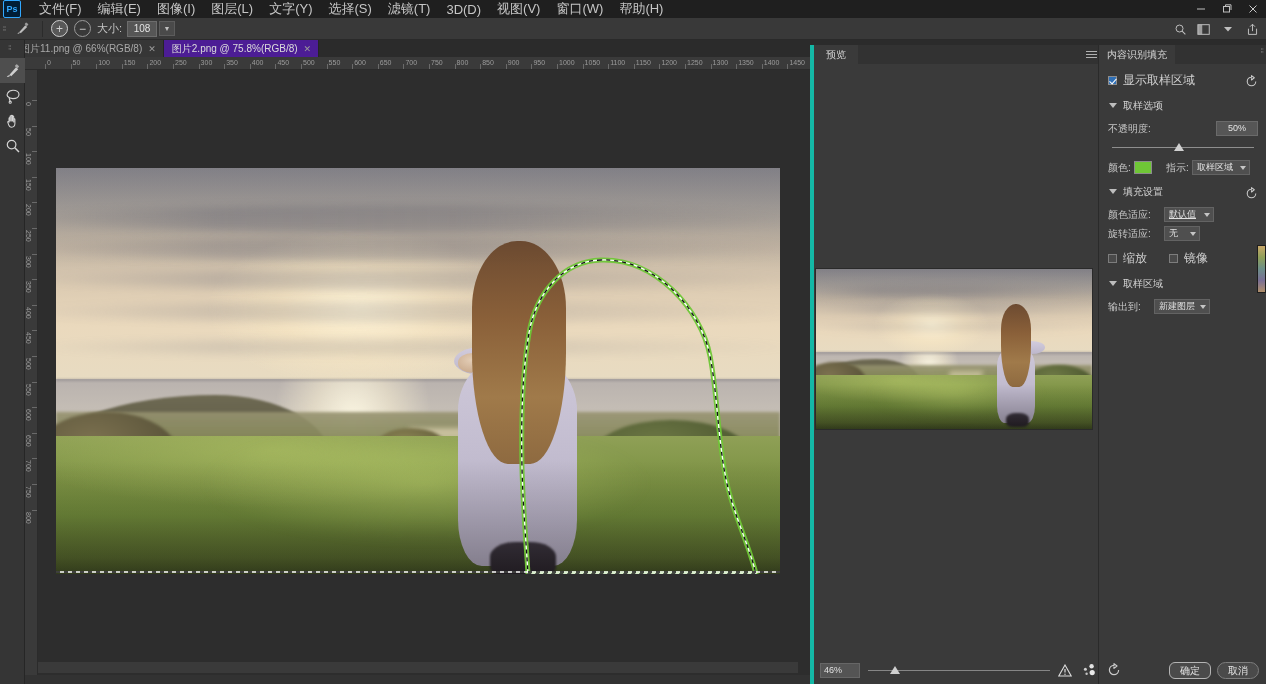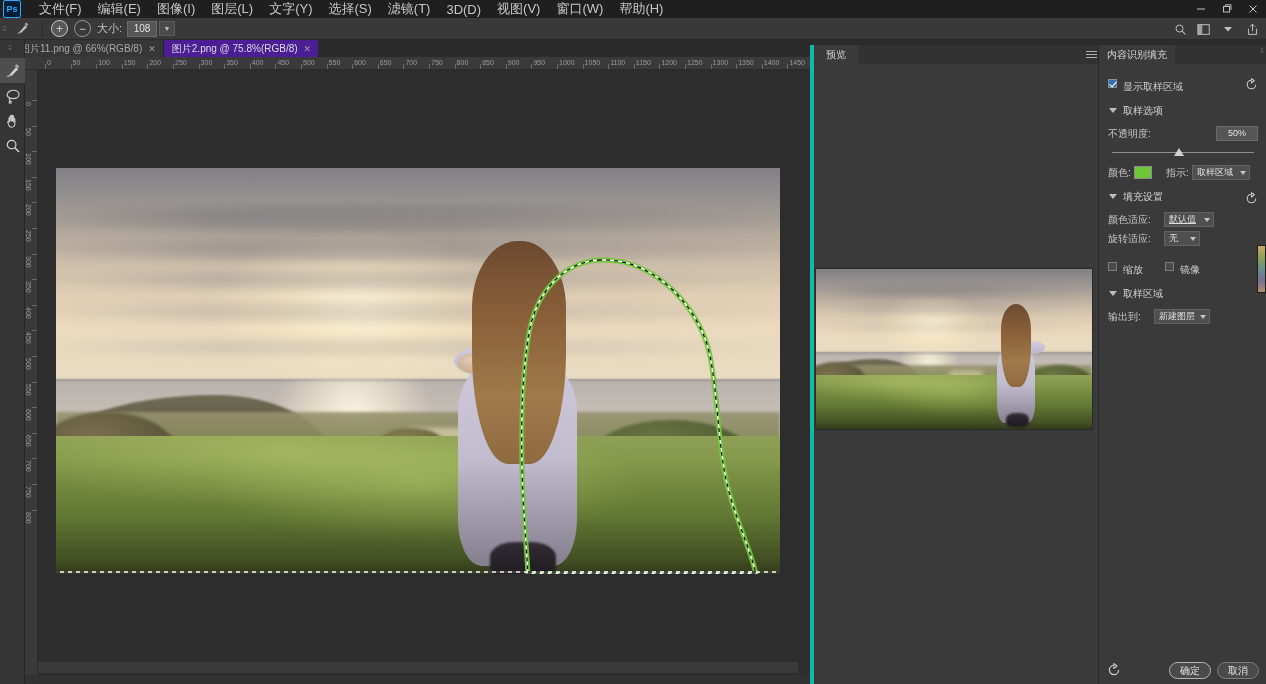--- a/index.html
+++ b/index.html
@@ -304,21 +304,21 @@
   .row { display:flex; align-items:center; margin-bottom:8px; }
   .chk {
     width:9px; height:9px; border:1px solid #8d8d8d; background:#2f6fb5;
     margin-right:6px; position:relative; flex:0 0 auto;
   }
   .chk.checked:after {
     content:''; position:absolute; left:2px; top:0px; width:3px; height:6px;
     border:solid #fff; border-width:0 1.5px 1.5px 0; transform: rotate(42deg);
   }
   .chk.empty { background:#4a4a4a; border-color:#7d7d7d; }
-  .lbl { font-size:10px; color:#cfcfcf;margin-top:8px; }
+  .lbl { font-size:12px; color:#cfcfcf; }
   .reset-ico { margin-left:auto; width:13px; height:13px; color:#cbcbcb; }
 
   .section-hdr { display:flex; align-items:center; margin: 10px 0 8px 0; }
   .chev {
     width:10px; height:10px; margin-right:5px; position:relative; flex:0 0 auto;
   }
   .chev:before {
     content:''; position:absolute; left:1px; top:2px;
     border-left:4px solid transparent; border-right:4px solid transparent;
     border-top:5px solid #bdbdbd;
@@ -769,20 +769,42 @@
           <div class="grass"></div>
           <div class="grass-hi"></div>
           <div class="fig fig-arm" style="left:73%;   top:45%; width:10%; height:8%;"></div>
           <div class="fig fig-body" style="left:65.5%; top:48%; width:14%; height:48%;"></div>
           <div class="fig fig-legs" style="left:69%;   top:90%; width:8%;  height:9%;"></div>
           <div class="fig fig-hair" style="left:67%;   top:22%; width:11%; height:52%;"></div>
           <div class="darkgrad"></div>
         </div>
       </div>
     </div>
+    <div class="pv-footer">
+      <div class="pv-zoombox">46%</div>
+      <div class="pv-slider">
+        <div class="track"></div>
+        <div class="thumb"></div>
+      </div>
+      <div class="pv-warn">
+        <svg width="14" height="13" viewBox="0 0 14 13">
+            <polygon points="7,1 13.2,12 0.8,12" fill="none" stroke="#dcdcdc" stroke-width="1.1"></polygon>
+            <line x1="7" y1="5" x2="7" y2="8.6" stroke="#dcdcdc" stroke-width="1.2"></line>
+            <circle cx="7" cy="10.2" r="0.7" fill="#dcdcdc"></circle>
+          </svg>
+      </div>
+      <div class="pv-dots">
+        <svg width="16" height="14" viewBox="0 0 16 14">
+          <circle cx="11.6" cy="3.2" r="2.2" fill="#e2e2e2"></circle>
+          <circle cx="5.4" cy="6.2" r="1.5" fill="#d0d0d0"></circle>
+          <circle cx="12.2" cy="9.6" r="2.6" fill="#eaeaea"></circle>
+          <circle cx="6.6" cy="10.8" r="1.2" fill="#c4c4c4"></circle>
+        </svg>
+      </div>
+    </div>
   </div>
 
   <div class="cafill">
     <div class="ca-tabstrip">
       <div class="ca-tab">内容识别填充</div>
       <div class="ca-grip">⁞⁞</div>
     </div>
 
     <div class="ca-body">
 
@@ -866,20 +888,20 @@
         </div>
       </div>
     </div>
 
     <div class="ca-footer">
       <div class="ft-reset">
         <svg width="14" height="14" viewBox="0 0 14 14">
             <path d="M11.6 7 A4.6 4.6 0 1 1 7 2.4 L7 0.6 L10 3 L7 5.4 L7 3.6" fill="none" stroke="#cbcbcb" stroke-width="1.2" stroke-linejoin="round"></path>
           </svg>
       </div>
-      <div class="btn primary" style="margin-left:auto;">确定</div>
+      <div class="btn primary" style="margin-left:auto;border-radius:6px;">确定</div>
       <div class="btn">取消</div>
     </div>
 
     <div class="edge-strip"></div>
   </div>
 
 </div>
 
 </body></html>

